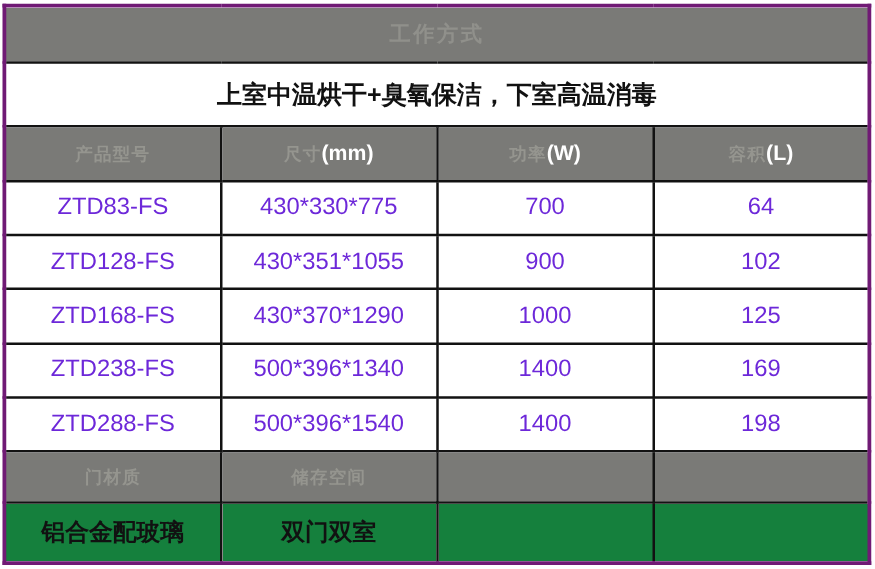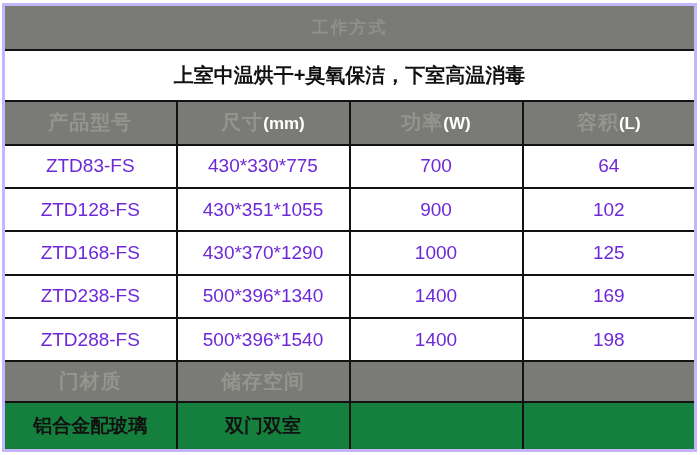--- a/index.html
+++ b/index.html
@@ -19,21 +19,21 @@
     top: 3px;
     left: 2px;
     width: 695px;
     height: 449px;
   }
   table.spec-table {
     width: 100%;
     height: 100%;
     border-collapse: collapse;
     table-layout: fixed;
-    border: 3px solid #c4b5fd;
+    border: 3px solid #701a75;
   }
   td, th {
     border: 2px solid #121212;
     text-align: center;
     vertical-align: middle;
     padding: 0;
     overflow: hidden;
     white-space: nowrap;
   }
   
@@ -60,21 +60,21 @@
     font-weight: bold;
     font-size: 20px;
   }
   tr.colhdr-row,
   tr.foothdr-row {
     height: 34px;
   }
   .h-cn {
     color: #95958f;
     font-weight: bold;
-    font-size: 20px;
+    font-size: 14px;
     letter-spacing: 1px;
   }
   .h-sfx {
     color: #ffffff;
     font-weight: bold;
     font-size: 17px;
     letter-spacing: 0;
   }
   tr.data-row {
     height: 34px;

